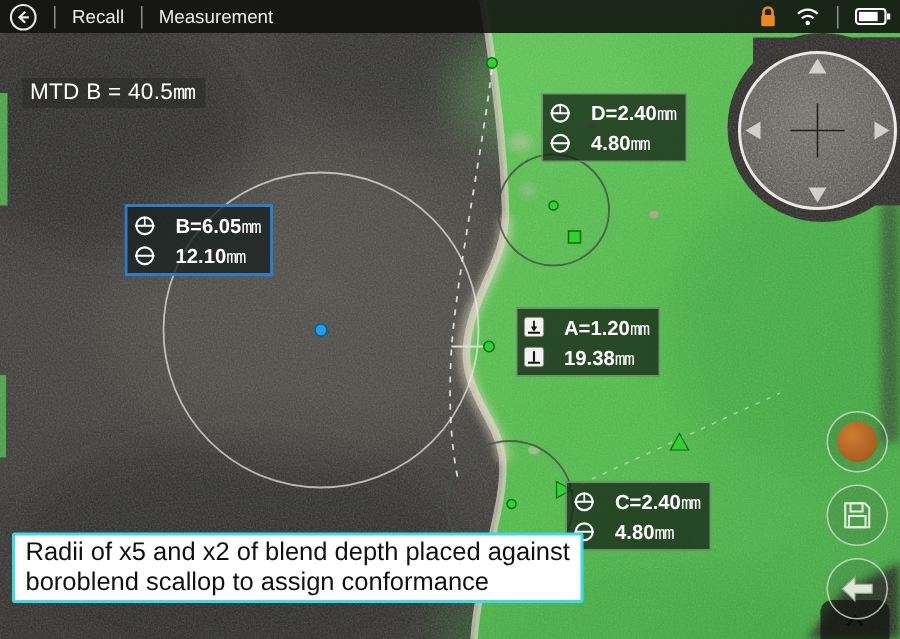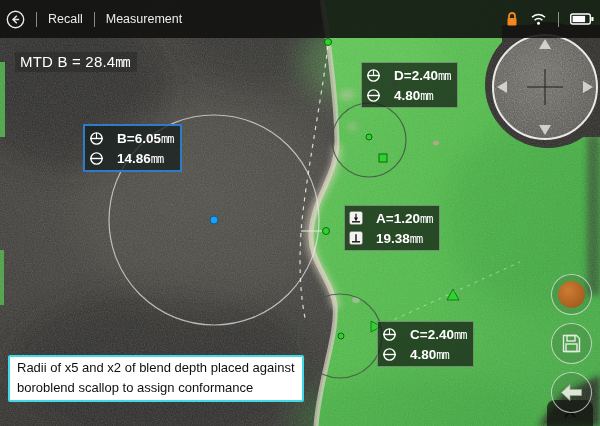--- a/index.html
+++ b/index.html
@@ -1,21 +1,21 @@
 <!DOCTYPE html>
 <html><head>
 <meta charset="utf-8">
 <style>
   html,body{margin:0;padding:0;background:#000;}
   #screen{position:relative;width:600px;height:426px;overflow:hidden;
           font-family:"Liberation Sans",sans-serif;-webkit-font-smoothing:antialiased;}
   #scene{position:absolute;left:0;top:0;z-index:0;}
 
   
-  .topbar{position:absolute;left:0;top:0;width:600px;height:38px;z-index:6;
+  .topbar{position:absolute;left:0;top:0;width:600px;height:22px;z-index:6;
           background:rgba(16,16,15,0.88);display:flex;align-items:center;gap:11px;
           padding:0 6px;box-sizing:border-box;color:#ececec;font-size:12.5px;}
   .tb-div{width:1px;height:15px;background:rgba(255,255,255,0.5);}
   .tb-item{cursor:default;}
   .tb-spacer{flex:1;}
   .tb-ico{display:flex;align-items:center;}
 
   
   .mtd{position:absolute;left:15px;top:52px;z-index:4;color:#fff;font-size:15px;
        background:rgba(35,35,33,0.45);padding:1px 7px 2px 5px;letter-spacing:.2px;}
@@ -24,28 +24,28 @@
   
   .mlabel{position:absolute;z-index:4;background:rgba(22,32,22,0.74);
           border:1px solid rgba(200,235,200,0.45);padding:2px 7px 2px 4px;color:#fff;}
   .mlabel.selected{border:2px solid #2e7cc9;background:rgba(24,32,30,0.78);}
   .mrow{display:flex;align-items:center;gap:13px;height:20px;white-space:nowrap;}
   .mval{font-size:13.5px;font-weight:bold;}
   .munit{font-family:"DejaVu Sans Mono",monospace;font-size:12px;font-weight:normal;letter-spacing:-1px;}
   .micon{display:flex;align-items:center;}
 
   #label-d{left:361px;top:62px;}
-  #label-b{left:83px;top:124px;}
+  #label-b{left:83px;top:136px;}
   #label-a{left:344px;top:205px;}
   #label-c{left:377px;top:321px;}
 
   
   .note{position:absolute;left:8px;top:355px;z-index:4;background:#fff;color:#101010;
         border:2px solid #3fd9e8;border-radius:2px;padding:1px 7px 2px 7px;
-        font-size:13px;line-height:20px;white-space:nowrap;}
+        font-size:17px;line-height:20px;white-space:nowrap;}
 
   
   .rbtn{position:absolute;left:551px;width:41px;height:41px;border-radius:50%;z-index:5;
         border:1.5px solid rgba(225,228,222,0.75);box-sizing:border-box;
         display:flex;align-items:center;justify-content:center;background:rgba(40,45,38,0.12);}
   #btn-capture{top:274px;}
   #btn-save{top:323px;}
   #btn-back{top:372px;}
   .cap-dot{width:27px;height:27px;border-radius:50%;
            background:radial-gradient(circle at 38% 35%, #cd7c33, #a85f20 70%, #8d4f1a);}
@@ -185,21 +185,21 @@
     <span class="tb-ico">
       <svg width="24" height="14" viewBox="0 0 24 14">
         <rect x="0.7" y="2" width="19.6" height="10" rx="2" fill="none" stroke="#fff" stroke-width="1.4"></rect>
         <rect x="21.3" y="5" width="2.2" height="4" fill="#fff"></rect>
         <rect x="2.6" y="3.9" width="12.5" height="6.2" fill="#fff"></rect>
       </svg>
     </span>
   </div>
 
   <div class="mtd">
-    <span>MTD B = 28.4</span><span class="munit">mm</span>
+    <span>MTD B = 40.5</span><span class="munit">mm</span>
   </div>
 
   <div id="label-d" class="mlabel">
     <div class="mrow">
       <span class="micon">
         <svg width="15" height="15" viewBox="0 0 15 15">
             <circle cx="7.5" cy="7.5" r="5.6" fill="none" stroke="#fff" stroke-width="1.4"></circle>
             <line x1="1" y1="7.5" x2="14" y2="7.5" stroke="#fff" stroke-width="1.4"></line>
             <line x1="7.5" y1="2" x2="7.5" y2="7.5" stroke="#fff" stroke-width="1.1"></line>
           </svg>
@@ -228,21 +228,21 @@
       </span>
       <span class="mval"><span>B=6.05</span><span class="munit">mm</span></span>
     </div>
     <div class="mrow">
       <span class="micon">
         <svg width="15" height="15" viewBox="0 0 15 15">
             <circle cx="7.5" cy="7.5" r="5.6" fill="none" stroke="#fff" stroke-width="1.4"></circle>
             <line x1="1" y1="7.5" x2="14" y2="7.5" stroke="#fff" stroke-width="1.4"></line>
           </svg>
       </span>
-      <span class="mval"><span>14.86</span><span class="munit">mm</span></span>
+      <span class="mval"><span>12.10</span><span class="munit">mm</span></span>
     </div>
   </div>
 
   <div id="label-a" class="mlabel">
     <div class="mrow">
       <span class="micon">
         <svg width="14" height="14" viewBox="0 0 14 14">
             <rect x="0.5" y="0.5" width="13" height="13" rx="2" fill="#f2f2f0" stroke="#777" stroke-width="0.6"></rect>
             <line x1="3" y1="10.8" x2="11" y2="10.8" stroke="#111" stroke-width="1.4"></line>
             <line x1="7" y1="2.8" x2="7" y2="7" stroke="#111" stroke-width="1.2"></line>

